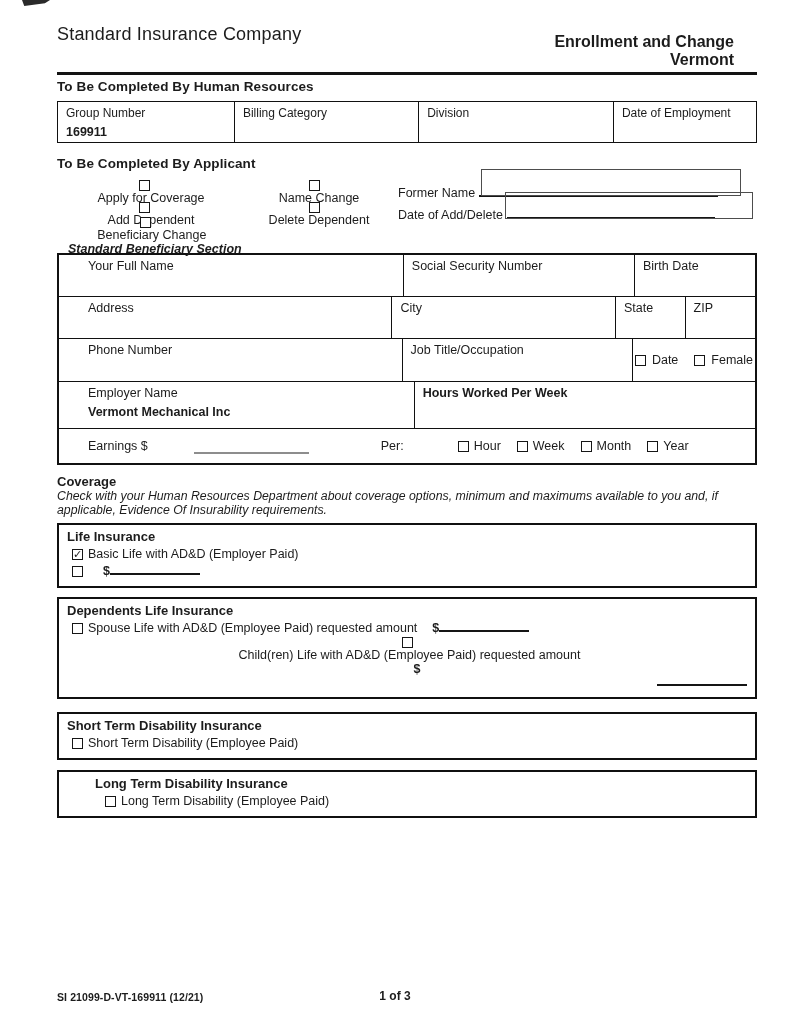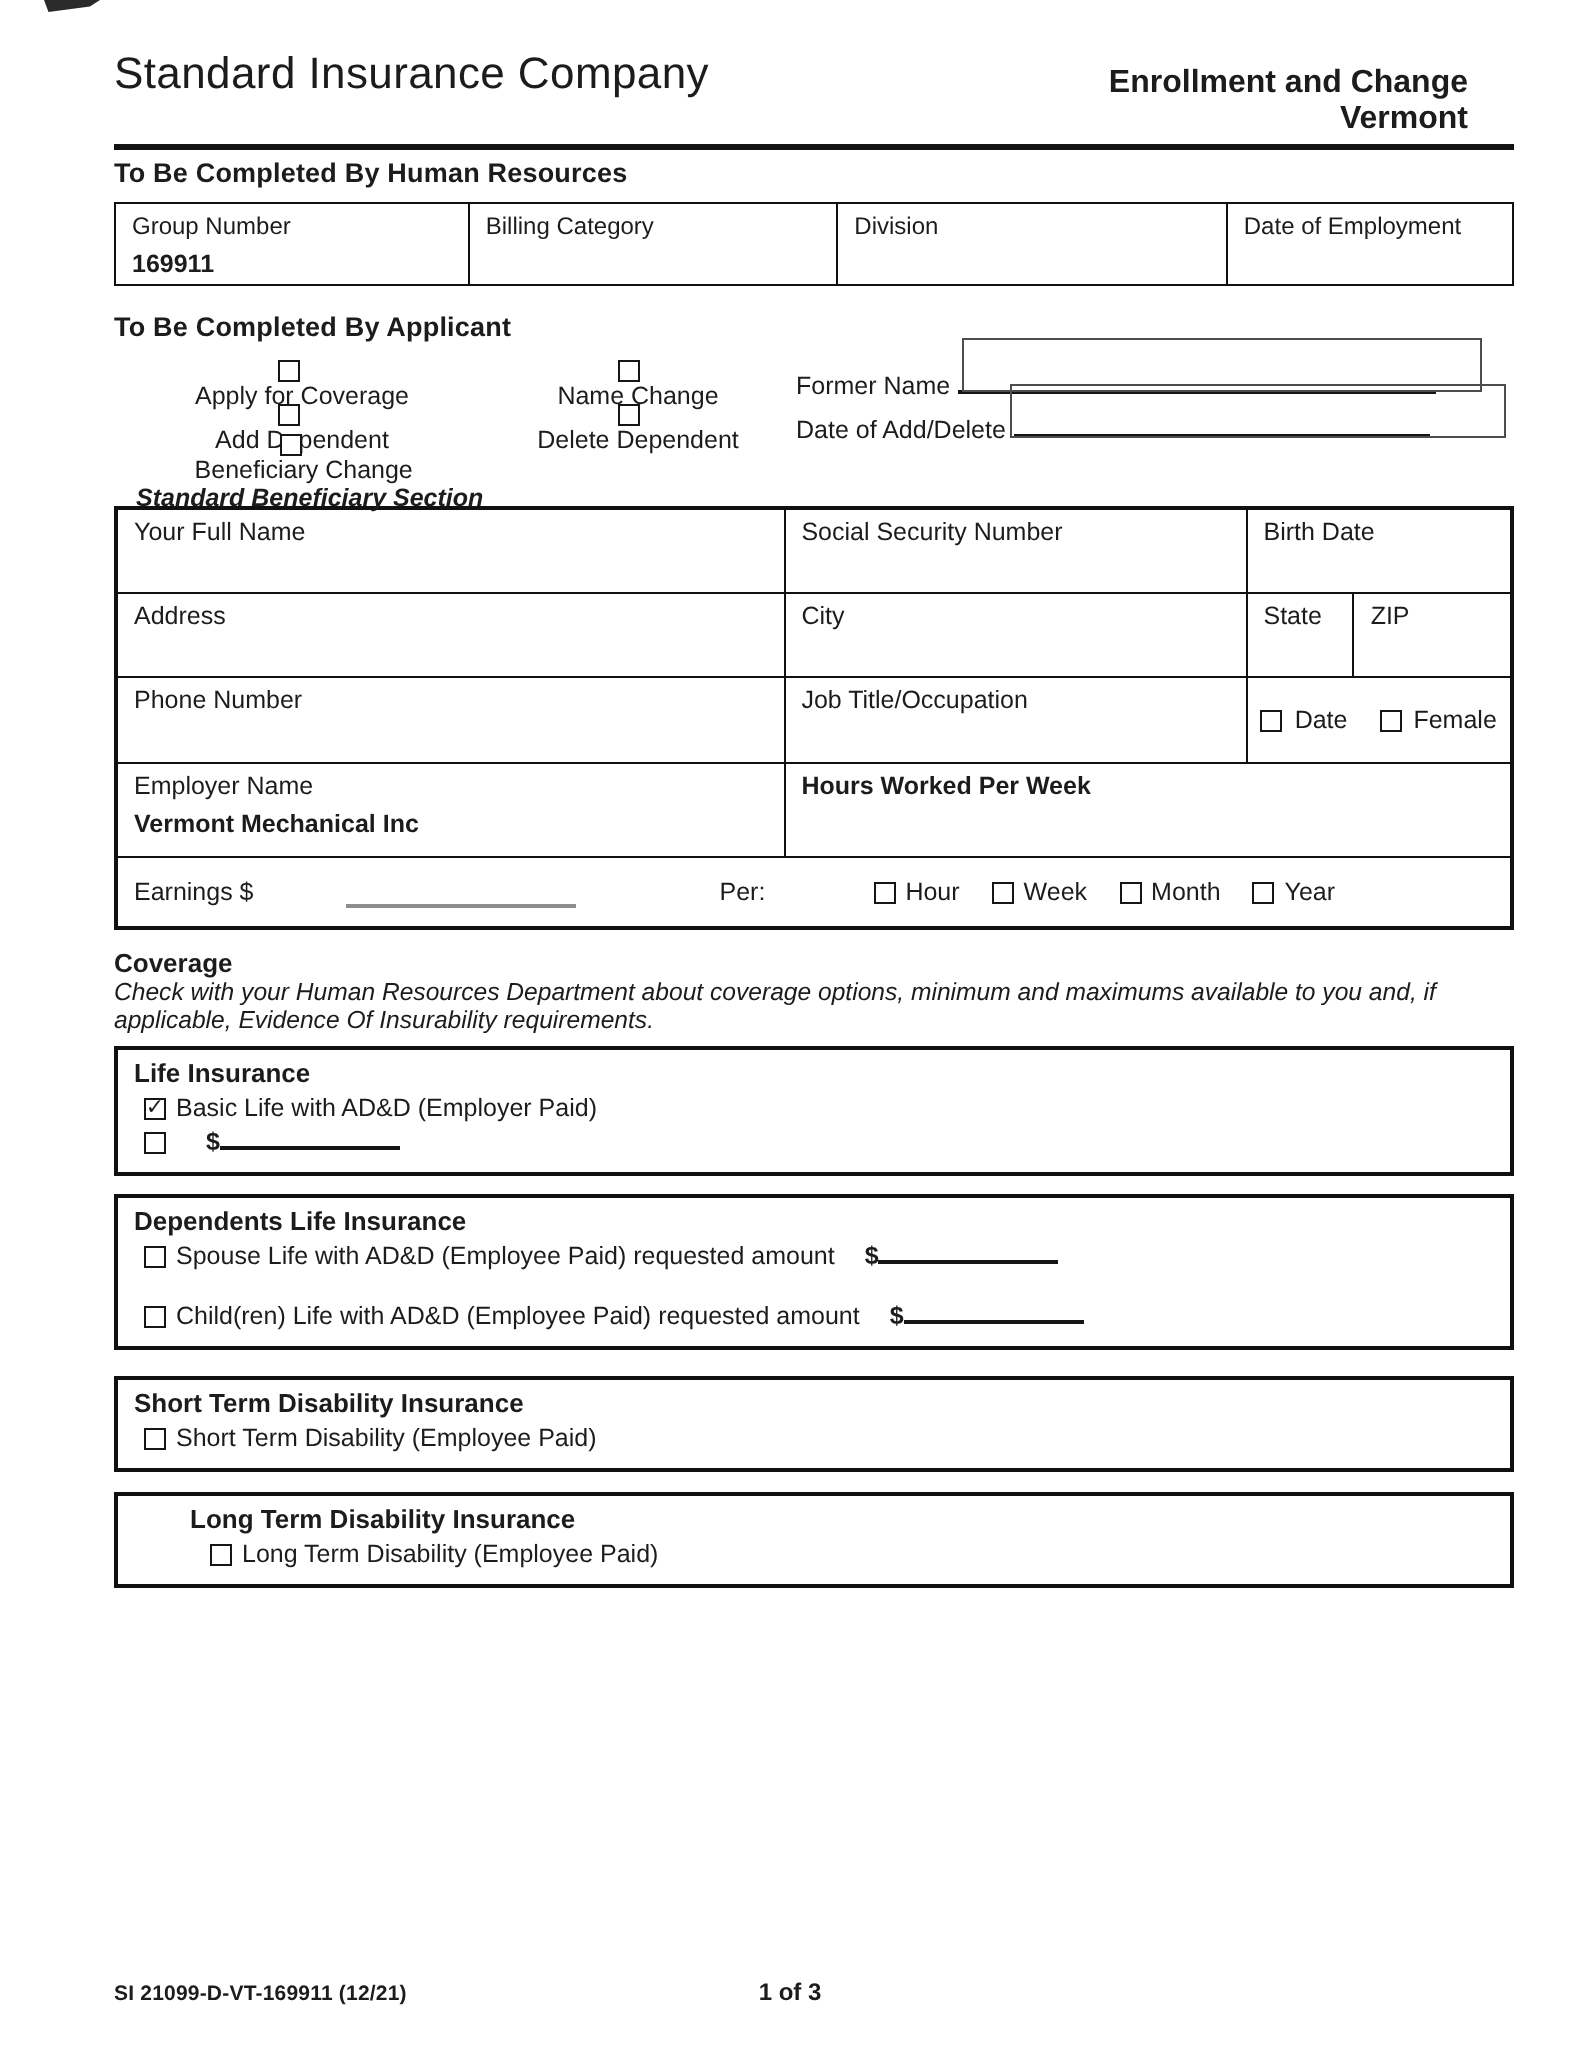--- a/index.html
+++ b/index.html
@@ -9,21 +9,21 @@
     color:#1c1c1c; font-family:"Liberation Sans","DejaVu Sans",sans-serif;
     overflow:hidden;
   }
   .scan-artifact {
     position:absolute; top:0; left:22px; width:28px; height:6px; background:#2a2a2a;
     clip-path:polygon(0 0,100% 0,82% 55%,8% 100%);
   }
   .content { position:absolute; left:57px; top:0; width:700px; }
 
   
-  .company { position:absolute; top:24px; left:0; font-size:22px; letter-spacing:.2px; }
+  .company { position:absolute; top:24px; left:0; font-size:18px; letter-spacing:.2px; }
   .doc-title { position:absolute; top:33px; right:23px; text-align:right; font-weight:bold; font-size:16px; line-height:18px; }
   .rule { position:absolute; top:72px; left:0; width:700px; border-top:3px solid #131313; }
 
   .flow { position:absolute; top:79px; left:0; width:700px; }
   .sec-heading { font-size:13.5px; font-weight:bold; letter-spacing:.1px; }
 
   
   .hr-table { display:flex; border:1.5px solid #111; height:42px; margin-top:7px; }
   .hr-cell { border-left:1.5px solid #111; padding:4px 8px 0; font-size:12px; }
   .hr-cell:first-child { border-left:none; }
@@ -50,21 +50,21 @@
   .fill.adddate { margin-right:42px; }
   .overlay { position:absolute; border:1px solid #4d4d4d; }
   .former .overlay { left:2px; right:-23px; top:-15px; bottom:-1px; }
   .adddate .overlay { left:-2px; right:-38px; top:-14px; bottom:-2px; }
   .bene-note { font-weight:bold; font-style:italic; margin-left:6px; }
 
   
   .itable { border:2px solid #111; margin-top:6px; }
   .itr { display:flex; }
   .itr + .itr { border-top:1.5px solid #111; }
-  .itc { border-left:1.5px solid #111; padding:4px 8px; font-size:12.5px; }
+  .itc { border-left:1.5px solid #111; padding:4px 8px; font-size:12.5px;margin-left:21px; }
   .itc:first-child { border-left:none; }
   .w-name { width:47.8%; } .w-ssn { width:33.2%; } .w-bd { width:19%; }
   .w-state { width:7.7%; } .w-zip { width:11.3%; } .w-rest { width:52.2%; }
   .r1 .itc { min-height:41px; } .r2 .itc { min-height:41px; } .r3 .itc { min-height:42px; }
   .r4 .itc { min-height:46px; } .r5 .itc { min-height:34px;gap:44px; }
   .mf-cell { display:flex; align-items:center; justify-content:center; gap:16px; padding:4px 2px; }
   .mf-pair { display:flex; align-items:center; gap:6px; }
   .bold-label { font-weight:bold; }
   .cell-value { font-weight:bold; margin-top:5px; font-size:12.5px; }
   .earn-cell { width:100%; display:flex; align-items:center; }
@@ -74,21 +74,21 @@
   .per-pair { display:flex; align-items:center; gap:5px; }
 
   
   .cov-heading { font-size:13px; font-weight:bold; margin-top:9px; }
   .cov-note { font-style:italic; font-size:12.3px; line-height:13.5px; width:700px; margin-top:1px; }
   .cov-box { border:2.5px solid #101010; padding:4px 8px 8px; }
   .box-life { margin-top:6px; } .box-dep { margin-top:9px; } .box-std { margin-top:13px; } .box-ltd { margin-top:10px;padding-left:36px; }
   .cov-box-heading { font-size:13px; font-weight:bold; }
   .cov-item { display:flex; align-items:center; margin-top:3px; font-size:12.5px; padding-left:5px; }
   .cov-item .cbx { margin-right:5px; }
-  .cov-item.spaced { margin-top:16px; }
+  .cov-item.spaced { margin-top:2px;flex-direction:column; }
   .cov-item.indent2 { padding-left:10px; }
   .amt-prefix { margin-left:15px; font-weight:bold; }
   .amt-line { width:90px; border-bottom:2px solid #151515; height:10px; align-self:flex-end; margin-bottom:3px; }
 
   
   .footer-code { position:absolute; left:57px; top:991px; font-size:10.5px; font-weight:bold; letter-spacing:.1px; }
   .page-num { position:absolute; left:340px; top:989px; width:110px; text-align:center; font-size:12px; font-weight:bold; }
 </style>
 </head>
 <body>

